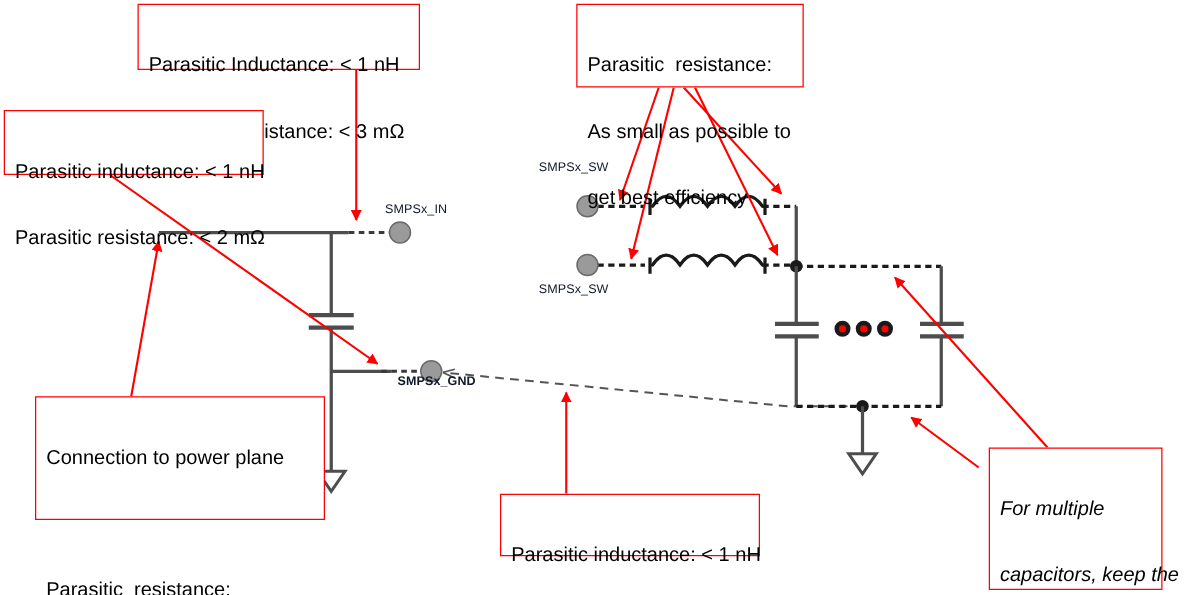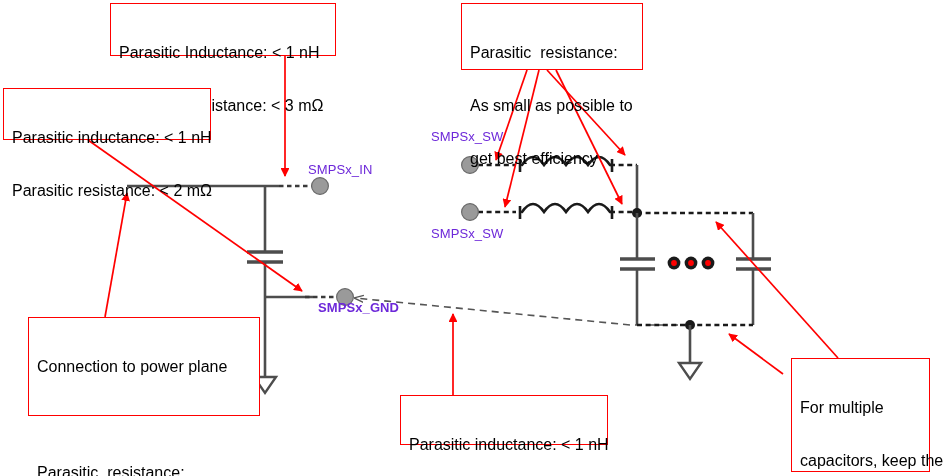--- a/index.html
+++ b/index.html
@@ -28,22 +28,22 @@
     border: 1.6px solid #ff0000;
     background: #ffffff;
     font-size: 16px;
     line-height: 17.6px;
     color: #000000;
     white-space: pre;
     padding: 5px 7px 5px 8px;
   }
   .node-label {
     position: absolute;
-    font-size: 13px;
-    color: #6d28d9;
+    font-size: 10px;
+    color: #0f172a;
     white-space: nowrap;
     letter-spacing: 0.1px;
   }
 </style>
 </head>
 <body>
 
 <div id="root">
 
   <svg class="layer" viewBox="0 0 949 476" xmlns="http://www.w3.org/2000/svg">
@@ -184,21 +184,21 @@
     <div>Parasitic  resistance:</div>
     
     
   </div>
 
   <div class="callout" style="left:400px; top:395px; width:208px; height:50px;">
     <div>Parasitic inductance: &lt; 1 nH</div>
     
   </div>
 
-  <div class="callout" style="left:791px; top:358px; width:139px; height:114px;">
+  <div class="callout" style="left:791px; top:358px; width:139px; height:114px;font-style:italic;">
     <div>For multiple</div>
     <div>capacitors, keep the</div>
     
     
     
   </div>
 
 </div>
 
 </body></html>

